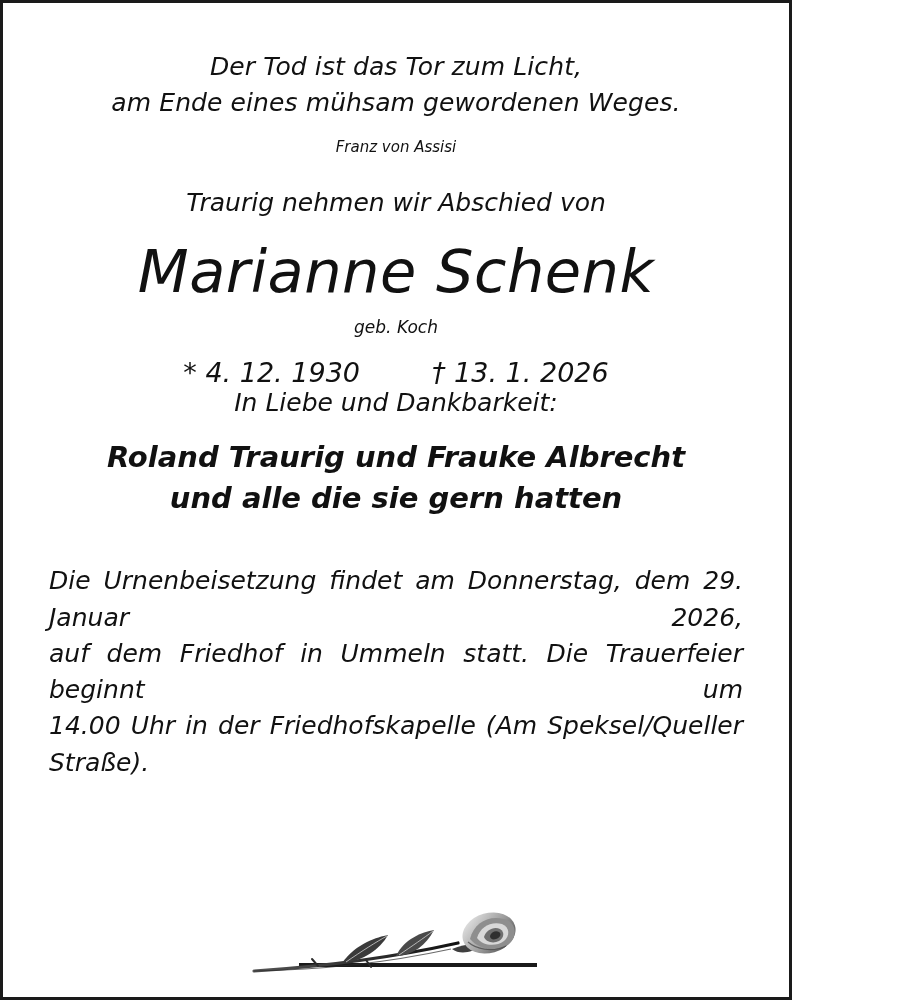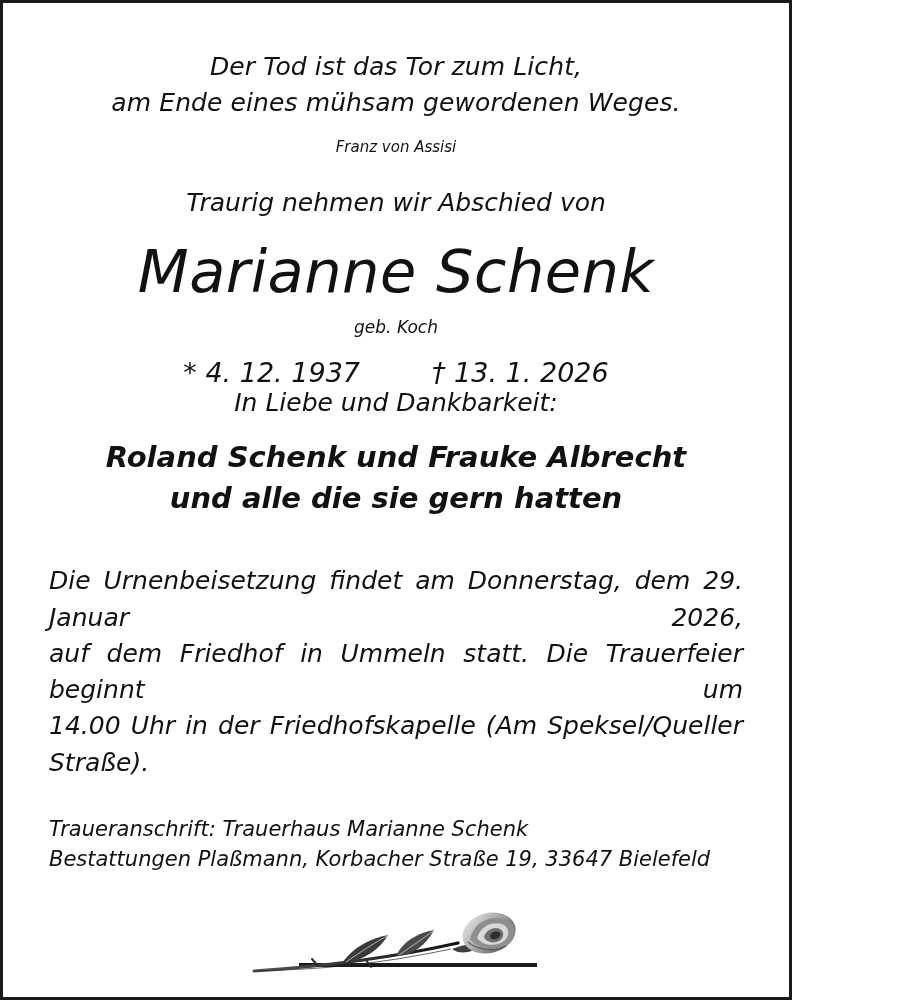--- a/index.html
+++ b/index.html
@@ -145,41 +145,37 @@
     <span class="quote-line">am Ende eines mühsam gewordenen Weges.</span>
   </div>
   <div class="quote-author">Franz von Assisi</div>
 
   <div class="intro">Traurig nehmen wir Abschied von</div>
 
   <div class="name">Marianne Schenk</div>
   <div class="maiden">geb. Koch</div>
 
   <div class="dates">
-    <span>* 4. 12. 1937</span>
+    <span>* 4. 12. 1930</span>
     <span>† 13. 1. 2026</span>
   </div>
 
   <div class="dedication">In Liebe und Dankbarkeit:</div>
 
   <div class="family">
-    <span class="family-line">Roland Schenk und Frauke Albrecht</span>
+    <span class="family-line">Roland Traurig und Frauke Albrecht</span>
     <span class="family-line">und alle die sie gern hatten</span>
   </div>
 
   <div class="details">
     <div>Die Urnenbeisetzung findet am Donnerstag, dem 29. Januar 2026,</div>
     <div>auf dem Friedhof in Ummeln statt. Die Trauerfeier beginnt um</div>
     <div class="details-last">14.00 Uhr in der Friedhofskapelle (Am Speksel/Queller Straße).</div>
   </div>
 
-  <div class="address">
-    <span class="address-line">Traueranschrift: Trauerhaus Marianne Schenk</span>
-    <span class="address-line">Bestattungen Plaßmann, Korbacher Straße 19, 33647 Bielefeld</span>
-  </div>
 
   <div class="footer">
     <div class="rule-left"></div>
     <div class="rule-right"></div>
     <svg class="rose" viewBox="0 0 300 70" aria-hidden="true">
       <defs>
         <linearGradient id="petal" x1="0" y1="0" x2="1" y2="1">
           <stop offset="0%" stop-color="#f2f2f2"></stop>
           <stop offset="55%" stop-color="#9a9a9a"></stop>
           <stop offset="100%" stop-color="#3c3c3c"></stop>

